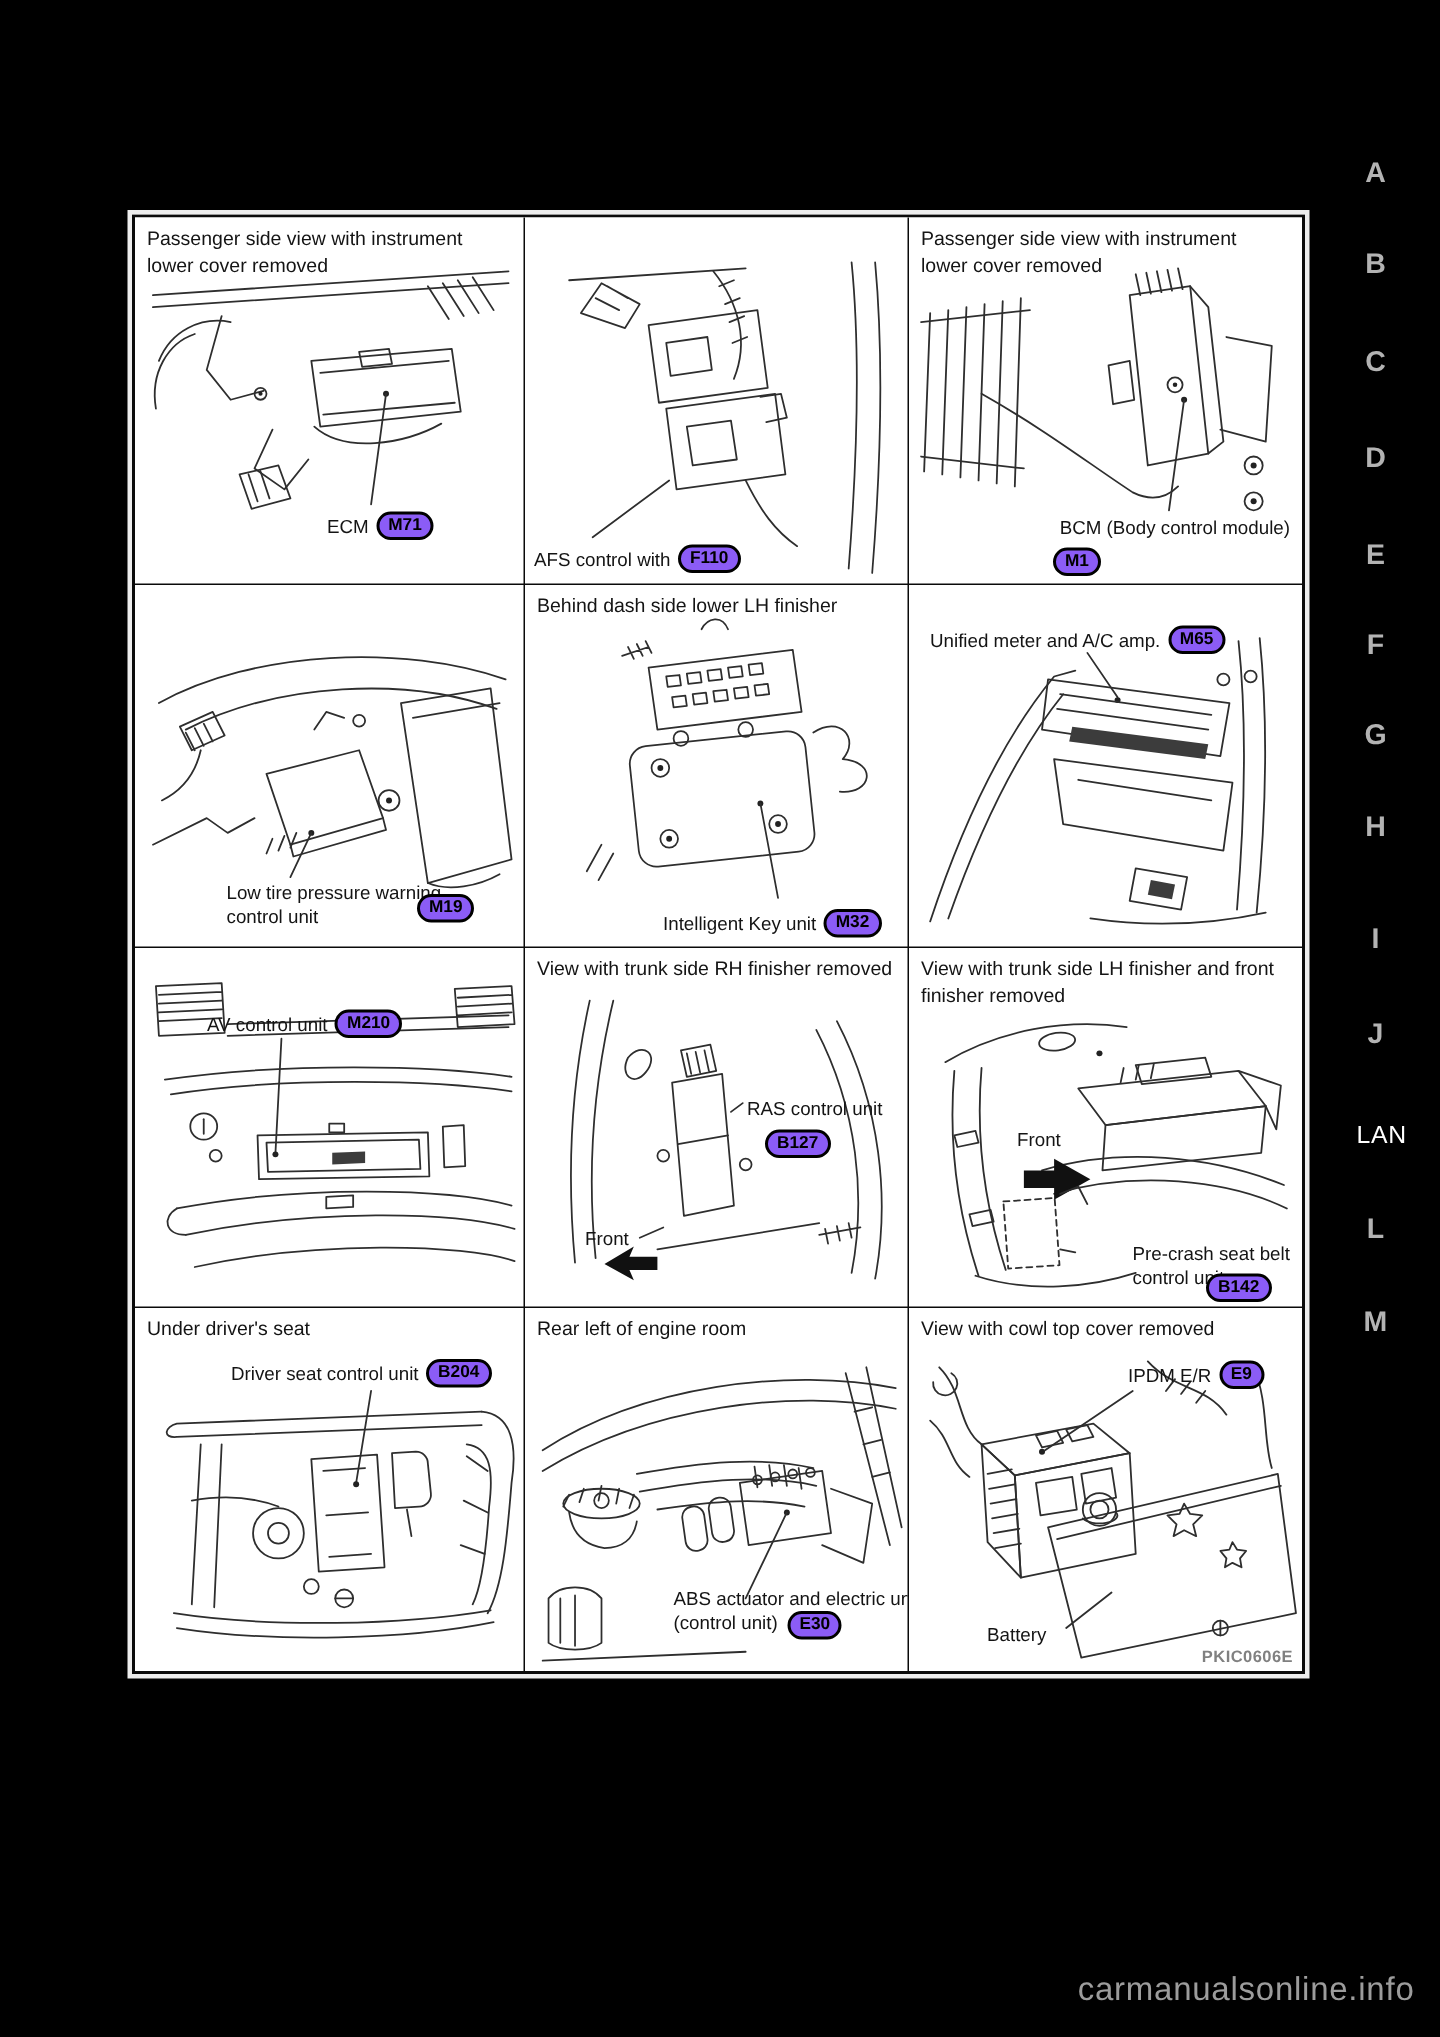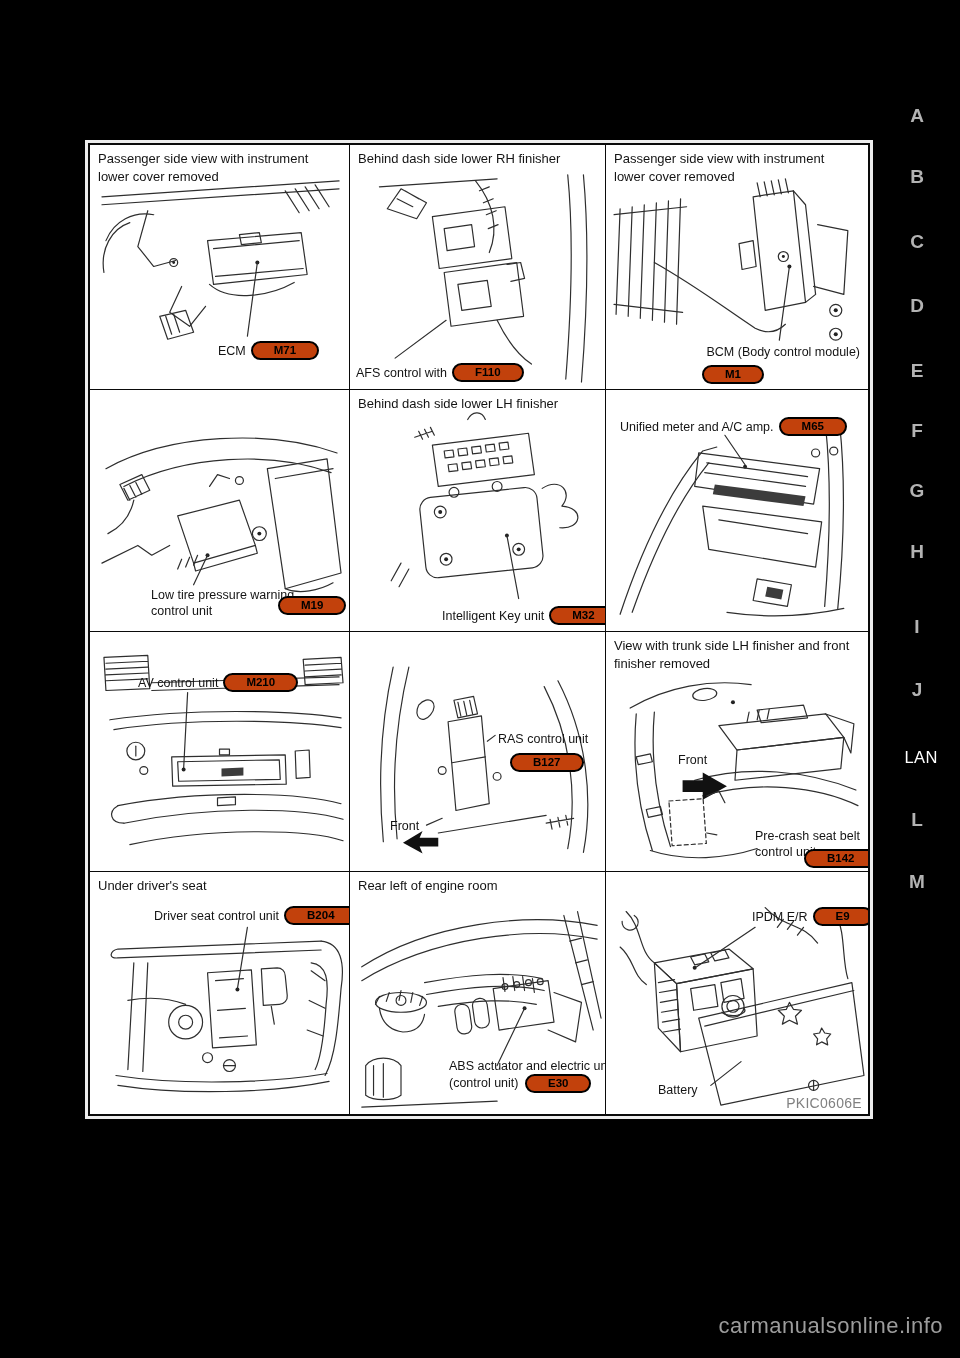--- a/index.html
+++ b/index.html
@@ -31,24 +31,24 @@
        stroke-linejoin:round;}
   .art .fill{fill:#111;stroke:none;}
   .art .dark{fill:#3c3c3c;stroke:none;}
   .art .dot{fill:#222;stroke:none;}
   .art .dash{stroke-dasharray:4 3;}
   .lbl{position:absolute;z-index:3;font-size:12.5px;line-height:16px;
        color:#141414;white-space:nowrap;display:flex;align-items:center;gap:5px;}
   .lbl.wrap{display:block;white-space:normal;margin-left:37px;}
   .lbl.wrap .code{margin-left:3px;}
   .code{display:inline-block;border:2px solid #000;border-radius:11px;
-       padding:0 21px;font-weight:bold;font-size:11.5px;line-height:15px;
-       background:#c2410c;color:#000;}
+       padding:0 6px;font-weight:bold;font-size:11.5px;line-height:15px;
+       background:#8b5cf6;color:#000;}
   .figcode{position:absolute;z-index:3;right:6px;bottom:3px;color:#808080;
-       font-size:14px;letter-spacing:.3px;}
+       font-size:11px;letter-spacing:.3px;font-weight:bold;}
 </style>
 </head>
 <body>
 
 <div class="tab" style="top:106px">A</div>
 <div class="tab" style="top:167px">B</div>
 <div class="tab" style="top:232px">C</div>
 <div class="tab" style="top:296px">D</div>
 <div class="tab" style="top:361px">E</div>
 <div class="tab" style="top:421px">F</div>
@@ -95,21 +95,20 @@
       <path d="M128,36 C146,58 152,84 142,108"></path>
       <path d="M132,46 l10,-4 M136,58 l10,-4 M139,70 l10,-4 M141,84 l10,-4"></path>
       <path d="M84,72 L158,62 L165,114 L91,124 Z"></path>
       <path d="M96,84 l28,-4 l3,22 l-28,4 Z"></path>
       <path d="M96,128 L170,118 L177,172 L103,182 Z"></path>
       <path d="M110,140 l30,-4 l4,26 l-30,4 Z"></path>
       <path d="M160,120 l14,-2 l4,16 l-14,3"></path>
       <path d="M150,176 C160,196 170,210 185,220"></path>
       <path d="M98,176 L46,214"></path>
     </svg>
-    <div class="cap">Behind dash side lower RH finisher</div>
     <div class="lbl" style="left:6px;top:218px">
       <span>AFS control with</span>
       <span class="code">F110</span>
     </div>
   </div>
 
   <div class="cell">
     <svg class="art" viewBox="0 0 260 245" preserveAspectRatio="none">
       <path d="M14,64 L10,170 M26,62 L22,172 M38,60 L34,174 M50,58 L46,176 M62,56 L58,178 M74,54 L70,180"></path>
       <path d="M8,70 L80,62 M8,160 L76,168"></path>
@@ -252,20 +251,21 @@
       <path d="M104,134 L138,128"></path>
       <circle cx="94" cy="142" r="4"></circle>
           <circle cx="150" cy="148" r="4"></circle>
       <path d="M198,56 C226,110 232,170 222,222 M212,50 C242,108 248,172 238,226"></path>
       <path d="M90,206 L200,188"></path>
       <path d="M200,196 l28,-5 M204,192 l2,10 M212,190 l2,10 M220,188 l2,10"></path>
       <path d="M140,112 L148,106"></path>
       <path d="M78,198 L94,191"></path>
       <polygon class="fill" points="54,216 74,204 71,211 90,211 90,220 71,220 74,227"></polygon>
     </svg>
+    <div class="cap">View with trunk side RH finisher removed</div>
     <div class="lbl" style="left:148px;top:99px">
       <span>RAS control unit</span>
     </div>
     <div class="lbl" style="left:160px;top:121px">
       <span class="code">B127</span>
     </div>
     <div class="lbl" style="left:40px;top:186px">
       <span>Front</span>
     </div>
   </div>
@@ -379,20 +379,21 @@
       <path d="M182,132 l4,7 l8,1 l-6,6 l2,8 l-8,-4 l-7,4 l2,-8 l-6,-6 l8,-1 Z"></path>
       <path d="M214,158 l3,5 l6,1 l-4,5 l1,6 l-6,-3 l-5,3 l1,-6 l-4,-5 l6,-1 Z"></path>
       <circle cx="206" cy="216" r="5"></circle>
           <path d="M206,211 l0,10"></path>
       <path d="M158,36 C176,56 196,52 210,72 M228,40 C238,64 234,88 240,108"></path>
       <path d="M176,48 l-6,8 M186,50 l-6,8 M196,56 l-6,8"></path>
       <path d="M20,40 C36,56 32,80 48,92 M14,76 C28,88 26,104 40,114"></path>
       <path d="M16,50 a8,8 0 1 0 12,-6"></path>
       <path d="M104,216 L134,192"></path>
     </svg>
+    <div class="cap">View with cowl top cover removed</div>
     <div class="lbl" style="left:146px;top:35px">
       <span>IPDM E/R</span>
       <span class="code">E9</span>
     </div>
     <div class="lbl" style="left:52px;top:210px">
       <span>Battery</span>
     </div>
     <div class="figcode">PKIC0606E</div>
   </div>
 

